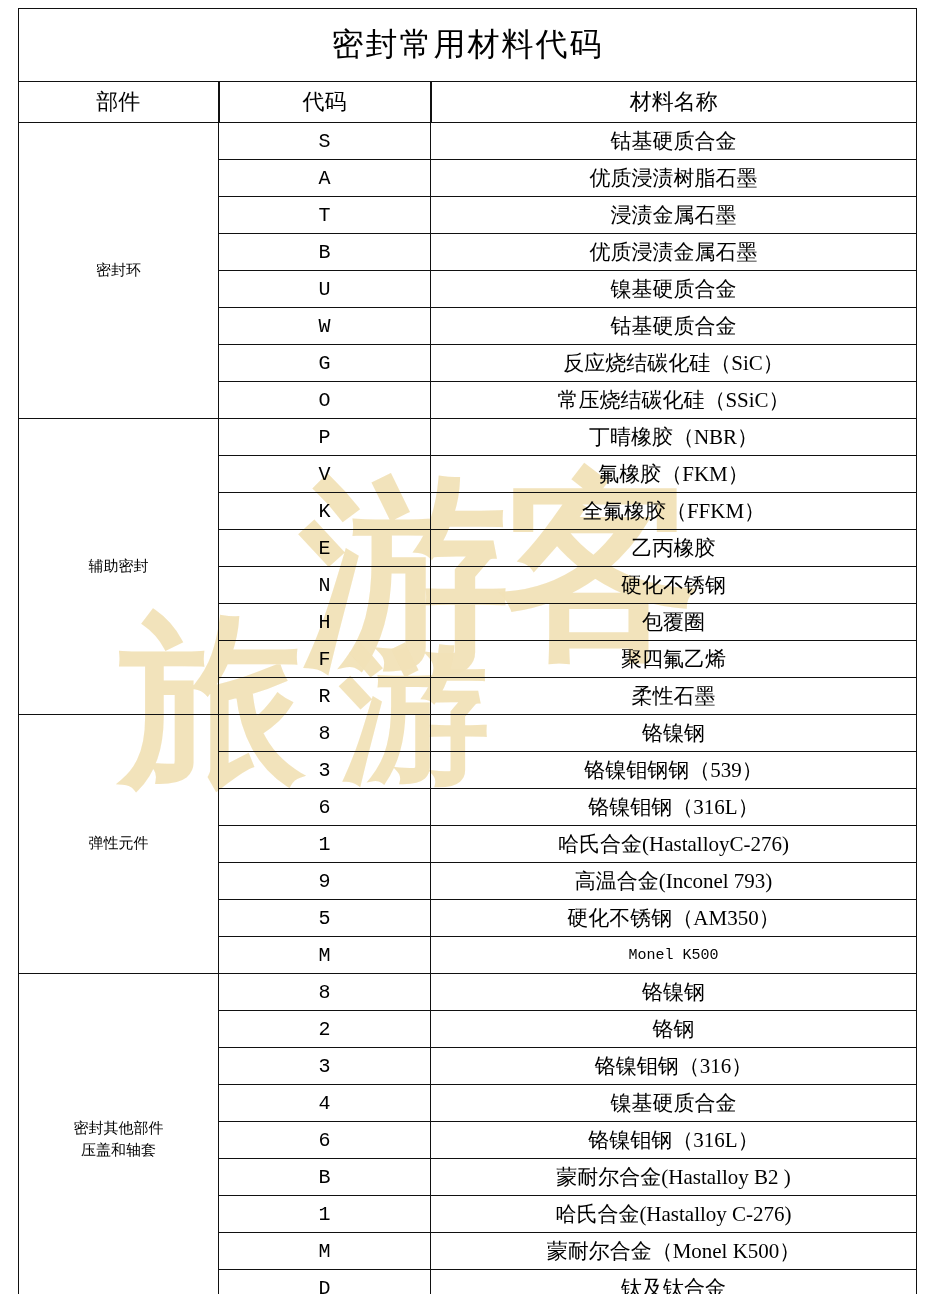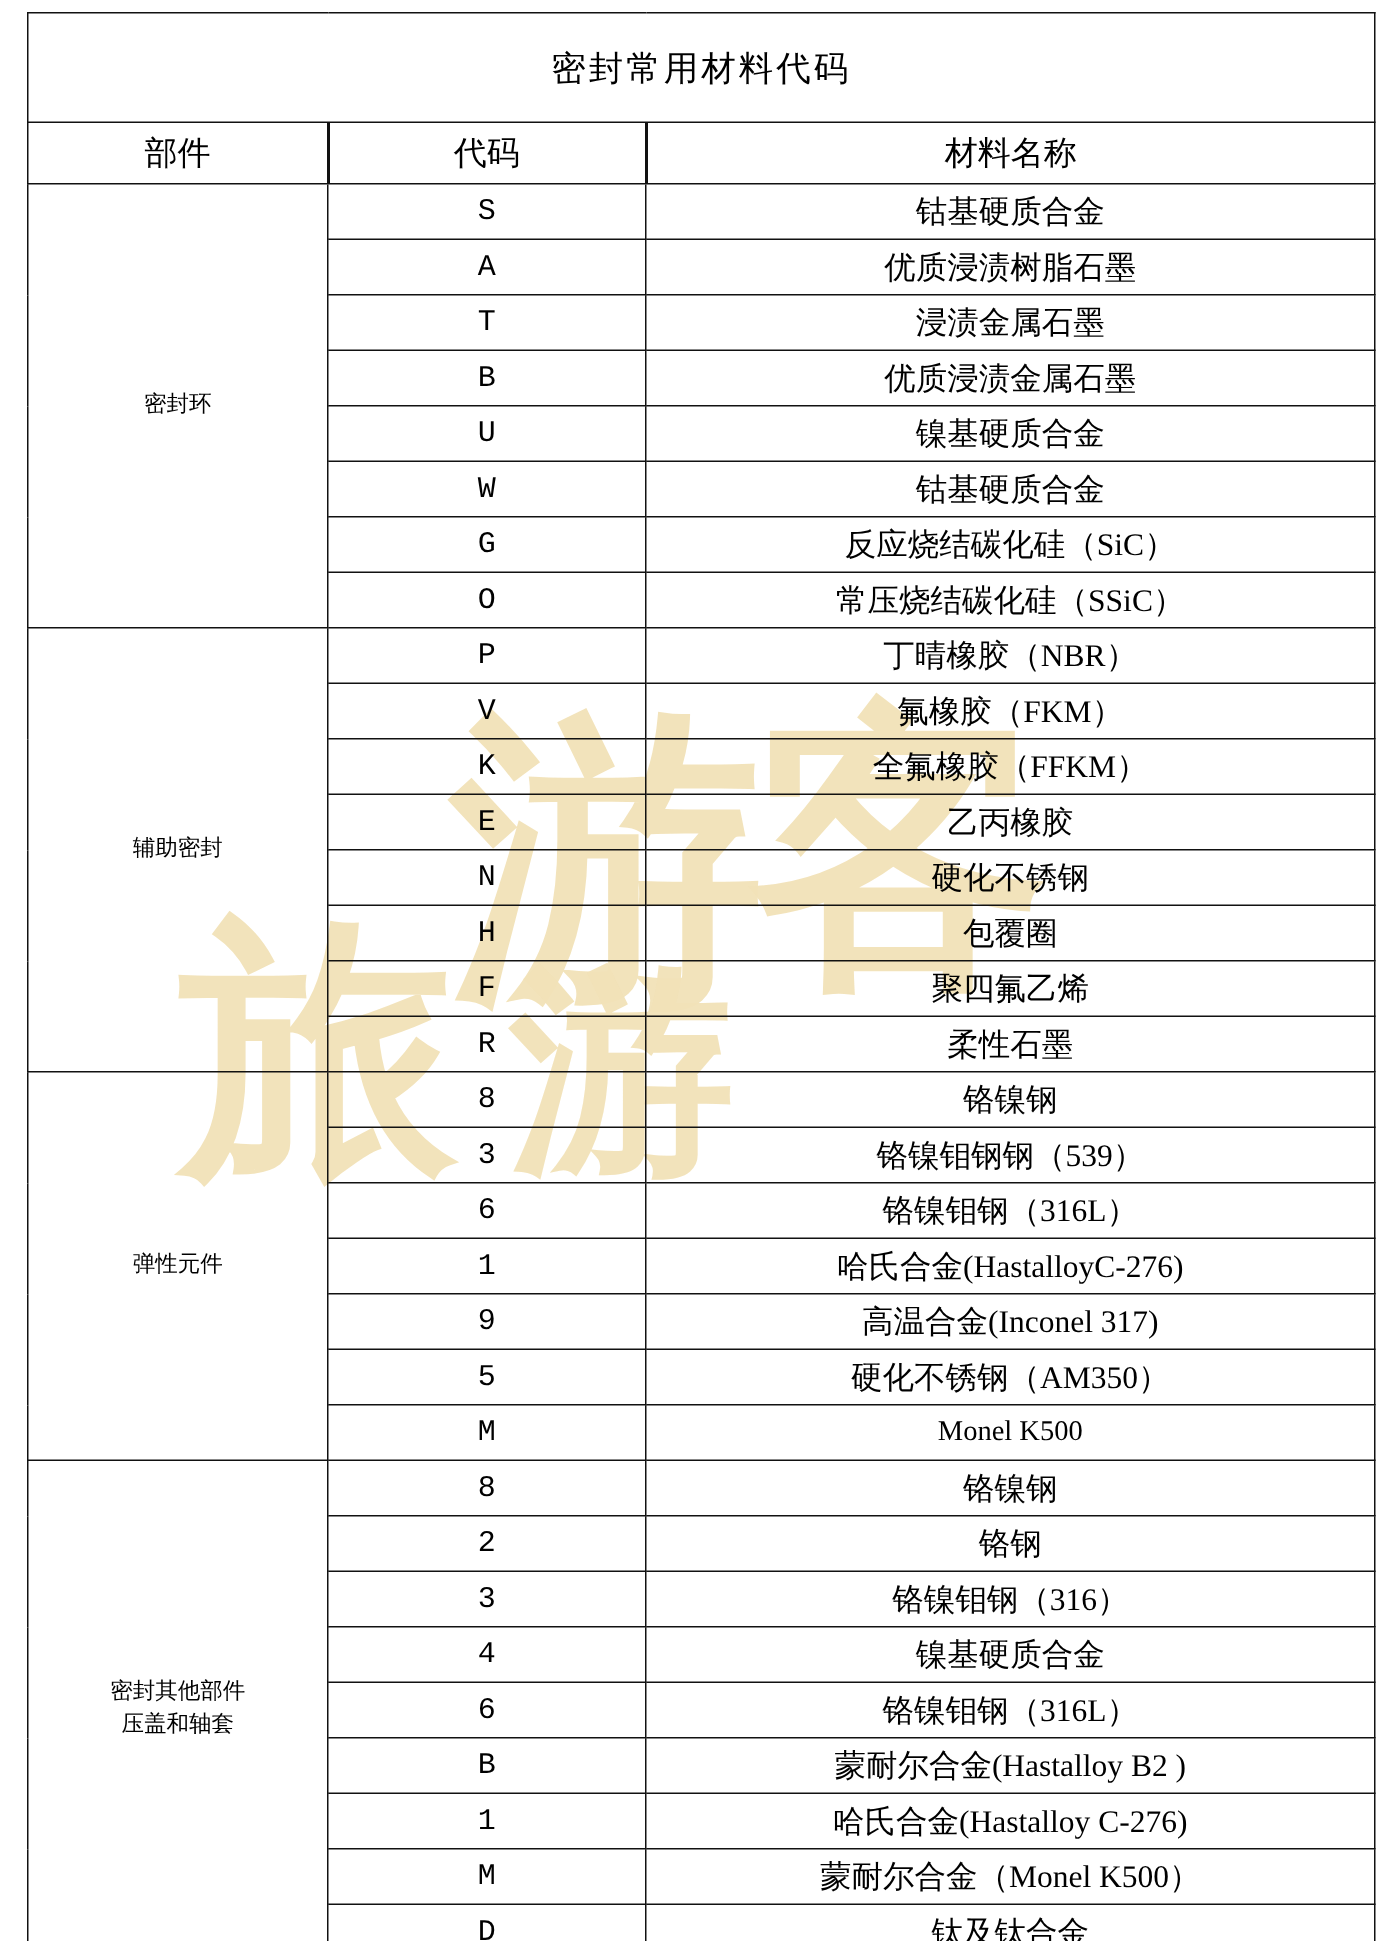--- a/index.html
+++ b/index.html
@@ -57,21 +57,21 @@
     border: 1px solid #111111;
     padding: 0;
     text-align: center;
     vertical-align: middle;
     font-weight: normal;
     background: transparent;
   }
   .title-cell {
     border: 1px solid #111111;
     border-bottom: 2px solid #111111;
-    font-size: 23px;
+    font-size: 32px;
     font-weight: bold;
     height: 72px;
     letter-spacing: 2px;
   }
   .hdr-cell {
     font-size: 22px;
     font-weight: bold;
     height: 40px;
     border-bottom: 2px solid #111111;
   }
@@ -91,22 +91,22 @@
     width: 212px;
     border-right: 2px solid #111111;
   }
   .name-cell {
     font-size: 21px;
     text-align: left;
     padding-left: 12px;
     height: 36px;
   }
   .name-cell.mono {
-    font-family: Liberation Serif, serif;
-    font-size: 19px;
+    font-family: Liberation Mono, monospace;
+    font-size: 15px;
   }
   .grp-top td { border-top: 2px solid #111111; }
   .grp-bottom td { border-bottom: 2px solid #111111; }
   col.c1 { width: 200px; }
   col.c2 { width: 212px; }
   col.c3 { width: 486px; }
 </style>
 </head>
 <body>
 
@@ -212,21 +212,21 @@
         <tr>
           <td class="code-cell">6</td>
           <td class="name-cell">铬镍钼钢（316L）</td>
         </tr>
         <tr>
           <td class="code-cell">1</td>
           <td class="name-cell">哈氏合金(HastalloyC-276)</td>
         </tr>
         <tr>
           <td class="code-cell">9</td>
-          <td class="name-cell">高温合金(Inconel 317)</td>
+          <td class="name-cell">高温合金(Inconel 793)</td>
         </tr>
         <tr>
           <td class="code-cell">5</td>
           <td class="name-cell">硬化不锈钢（AM350）</td>
         </tr>
         <tr class="grp-bottom">
           <td class="code-cell">M</td>
           <td class="name-cell mono">Monel K500</td>
         </tr>
         <tr class="grp-top">

